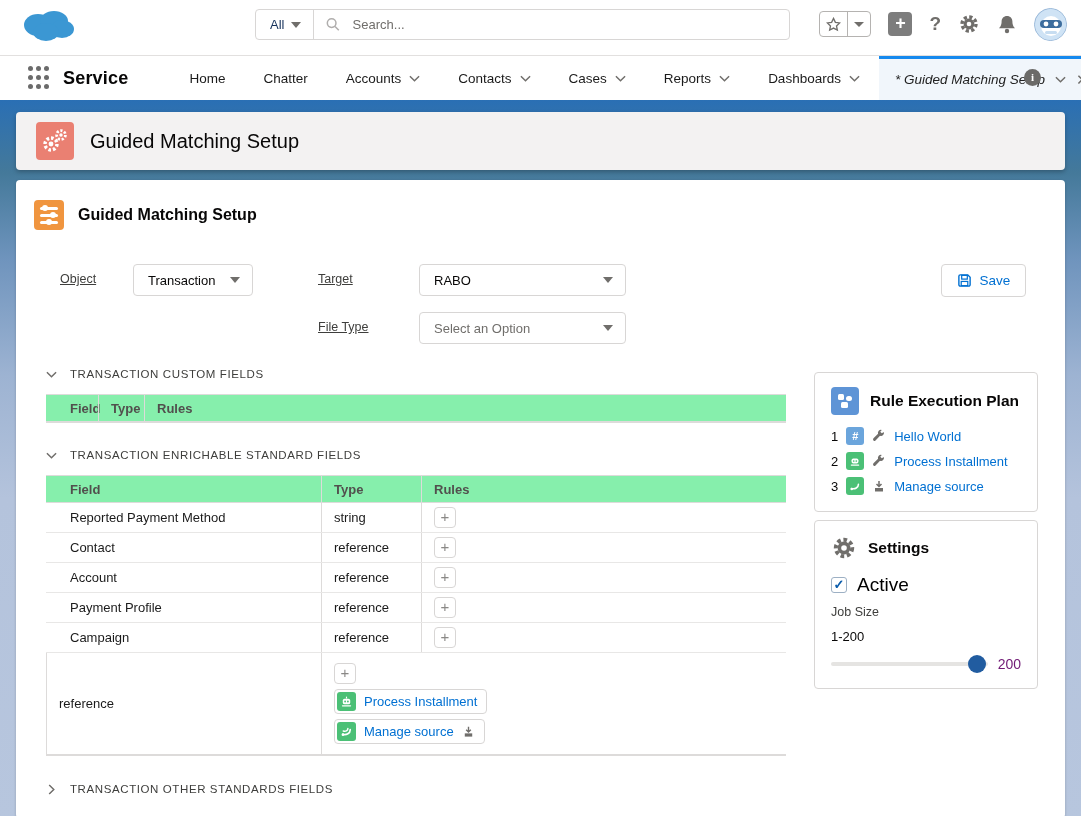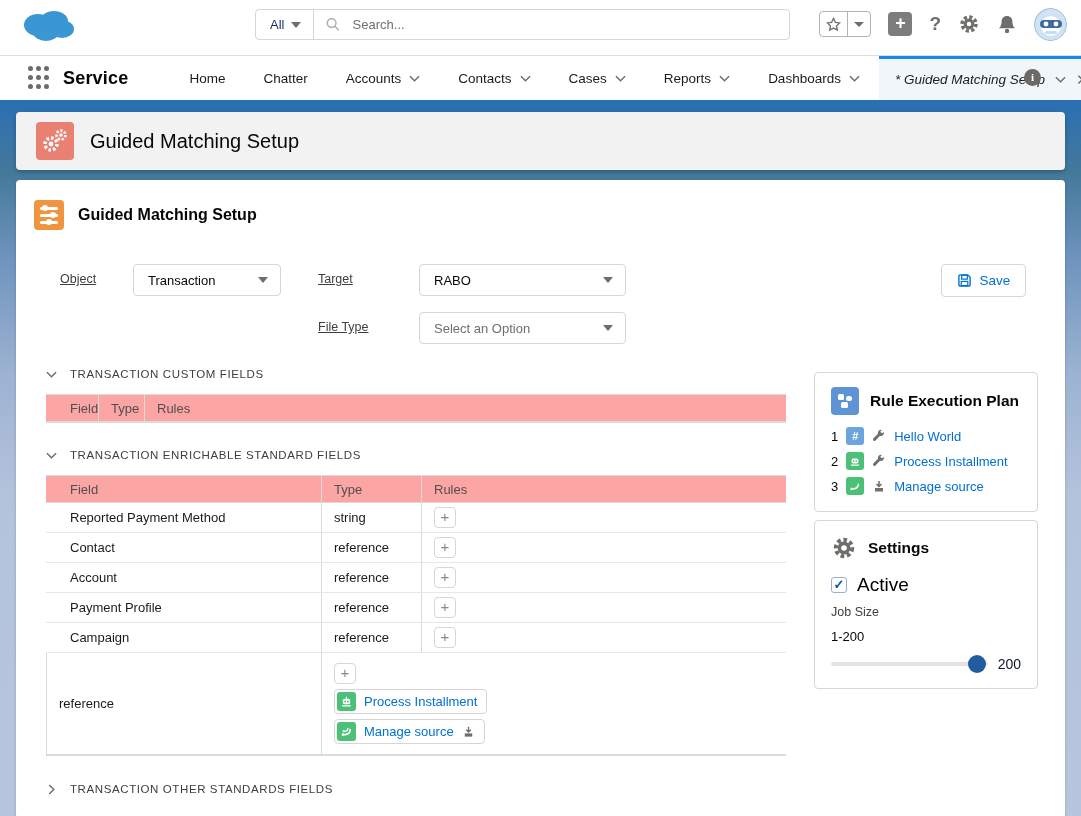--- a/index.html
+++ b/index.html
@@ -65,38 +65,38 @@
   
   .formzone { position:relative; height:112px; margin-top:26px; }
   .lbl { font-size:12.5px; color:#3e3e3c;text-decoration:underline; }
   .selectbox { height:32px; border:1px solid #d8d6d5; border-radius:4px; background:#fff;
     display:flex; align-items:center; justify-content:space-between; padding:0 12px 0 14px;
     font-size:13px; color:#080707; cursor:pointer; }
   .selectbox .ph { color:#706e6b; }
   .tri { width:0; height:0; border-left:5px solid transparent; border-right:5px solid transparent;
     border-top:6px solid #706e6b; }
   .obj-lbl { position:absolute; left:28px; top:16px; }
-  .obj-sel { position:absolute; left:101px; top:8px; width:148px;justify-content:space-between; }
+  .obj-sel { position:absolute; left:101px; top:8px; width:120px;justify-content:space-between; }
   .tgt-lbl { position:absolute; left:286px; top:16px; }
   .tgt-sel { position:absolute; left:387px; top:8px; width:207px; }
   .ft-lbl  { position:absolute; left:286px; top:64px; }
   .ft-sel  { position:absolute; left:387px; top:56px; width:207px; }
   .savebtn { position:absolute; right:23px; top:8px; height:33px; width:85px; background:#fff;
     border:1px solid #d8d6d5; border-radius:4px; display:flex; align-items:center; justify-content:center;
     gap:8px; color:#0070d2; font-size:13.5px; cursor:pointer; }
 
   
   .section-head { display:flex; align-items:center; gap:13px; font-size:11.5px; letter-spacing:.6px;
     color:#3e3e3c; font-weight:400; margin-left:14px; cursor:pointer; }
   .chev { width:11px; height:11px; stroke:#706e6b; stroke-width:1.6; fill:none; }
 
   .tbl { border-top:1px solid #dddbda; border-bottom:1px solid #dddbda; margin:14px 0 0 14px; width:740px; }
   .trow { display:grid; align-items:center; min-height:30px; border-bottom:1px solid #e8e7e6; font-size:13px; color:#1b1b1b; }
   .trow:last-child { border-bottom:1px solid #dddbda; }
-  .thead { background:#fca5a5; font-weight:400; color:#514f4d; min-height:27px; border-bottom:1px solid #dddbda; }
+  .thead { background:#86efac; font-weight:700; color:#514f4d; min-height:27px; border-bottom:1px solid #dddbda; }
   .cell { padding:4px 10px 4px 24px; align-self:stretch; display:flex; align-items:center; }
   .cell.c2, .cell.c3 { border-left:1px solid #dddbda; padding-left:12px; }
   .grid-narrow { grid-template-columns:52px 46px 1fr; }
   .grid-wide { grid-template-columns:275px 100px 1fr; }
   .plusbtn-sm { width:22px; height:21px; border:1px solid #d8d6d5; border-radius:4px; background:#fff;
     color:#8a8886; font-size:15px; line-height:18px; text-align:center; cursor:pointer; }
   .rulechips { display:flex; flex-direction:column; gap:5px; padding:6px 0; }
   .chip { display:inline-flex; align-items:center; gap:8px; border:1px solid #d8d6d5; border-radius:4px;
     background:#fff; padding:2px 9px 2px 2px; width:max-content; cursor:pointer; }
   .chip-icon { width:19px; height:19px; border-radius:3px; background:#4bc076; display:flex;
@@ -117,21 +117,21 @@
   .mini-blue { background:#6ba5dc; } .mini-green { background:#4bc076; }
   .chkrow { display:flex; align-items:center; gap:10px; margin-top:13px; }
   .chkbox { width:16px; height:16px; border:1px solid #9db0c4; border-radius:3px; background:#fff;
     color:#0b5cab; font-size:13px; font-weight:bold; line-height:14px; text-align:center; cursor:pointer; }
   .small-lbl { font-size:12.5px; color:#3e3e3c; margin-top:9px; }
   .range-lbl { font-size:13px; color:#080707; margin-top:10px; }
   .sliderrow { display:flex; align-items:center; gap:10px; margin-top:12px; }
   .slidertrack { position:relative; width:157px; height:4px; background:#e5e4e2; border-radius:2px; }
   .sliderthumb { position:absolute; top:-7px; left:137px; width:18px; height:18px; border-radius:50%;
     background:#215ca0; cursor:pointer; }
-  .sliderval { font-size:14px; color:#0f172a; }
+  .sliderval { font-size:14px; color:#701a75; }
   svg { display:block; }
 </style>
 </head>
 <body>
 
 <div class="utilbar">
   <svg class="cloud-logo" viewBox="0 0 62 36">
     <ellipse cx="20" cy="18" rx="14" ry="11" fill="#3b97d3"></ellipse>
     <ellipse cx="36" cy="14" rx="14" ry="10" fill="#3b97d3"></ellipse>
     <ellipse cx="44" cy="22" rx="12" ry="9" fill="#3b97d3"></ellipse>

